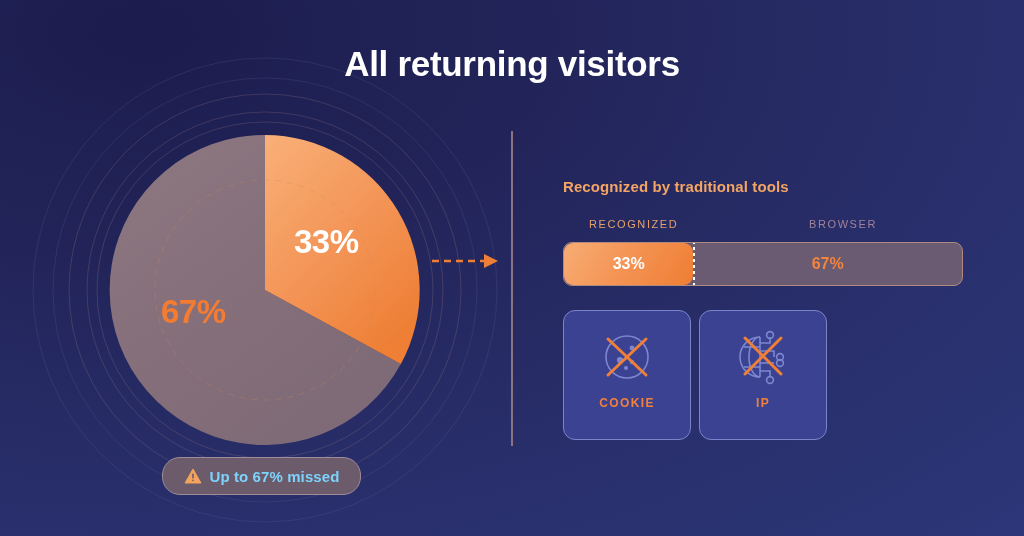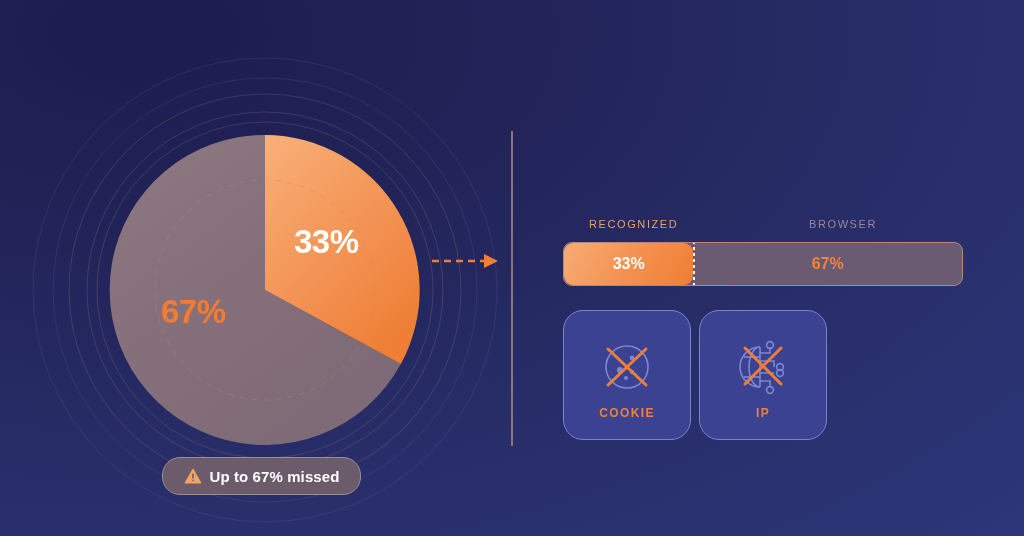--- a/index.html
+++ b/index.html
@@ -81,21 +81,21 @@
     height: 36px;
     border-radius: 18px;
     background: #6b5b6b;
     border: 1px solid #9e8c99;
     display: flex;
     align-items: center;
     justify-content: center;
     gap: 8px;
   }
   #missed-badge .badge-text {
-    color: #ffffff;
+    color: #7dd3fc;
     font-size: 15px;
     font-weight: bold;
     letter-spacing: 0.1px;
   }
 
   
   #flow-arrow {
     position: absolute;
     left: 432px;
     top: 252px;
@@ -211,29 +211,29 @@
     position: absolute;
     left: 563px;
     top: 310px;
     width: 400px;
     display: flex;
     gap: 8px;
   }
   .card {
     width: 128px;
     height: 130px;
-    border-radius: 20px;
+    border-radius: 12px;
     background: #3b4291;
     border: 1px solid #7b84c9;
     box-sizing: border-box;
     display: flex;
     flex-direction: column;
     align-items: center;
     justify-content: flex-start;
-    padding-top: 28px;
+    padding-top: 18px;
   }
   .card-icon {
     width: 62px;
     height: 58px;
     position: relative;
   }
   .card-label {
     margin-top: 9px;
     color: #f0803a;
     font-size: 12px;
@@ -251,20 +251,21 @@
       <circle cx="265" cy="290" r="196"></circle>
       <circle cx="265" cy="290" r="178"></circle>
       <circle cx="265" cy="290" r="168"></circle>
     </g>
     <g fill="none" stroke="#6e6fa8" stroke-opacity="0.20" stroke-width="1">
       <circle cx="265" cy="290" r="212"></circle>
       <circle cx="265" cy="290" r="232"></circle>
     </g>
   </svg>
 
+  <div id="title">All returning visitors</div>
 
   <div id="pie-wrap">
     <svg id="pie-svg" width="314" height="314" viewBox="0 0 314 314">
       <defs>
         <linearGradient id="gradOrange" x1="0" y1="0" x2="0.7" y2="1">
           <stop offset="0%" stop-color="#f9b078"></stop>
           <stop offset="55%" stop-color="#f39456"></stop>
           <stop offset="100%" stop-color="#ee7f35"></stop>
         </linearGradient>
         <linearGradient id="gradMauve" x1="0.2" y1="0" x2="0.9" y2="1">
@@ -293,20 +294,23 @@
     <span class="badge-text">Up to 67% missed</span>
   </div>
 
   <svg id="flow-arrow" viewBox="0 0 72 18">
     <line x1="0" y1="9" x2="52" y2="9" stroke="#ef7f36" stroke-width="2.4" stroke-dasharray="7 5"></line>
     <path d="M52,2 L66,9 L52,16 Z" fill="#ef7f36"></path>
   </svg>
 
   <div id="divider"></div>
 
+  <div id="right-panel">
+    <div id="panel-heading">Recognized by traditional tools</div>
+  </div>
 
   <div id="bar-block">
     <div class="bar-caption-row">
       <span class="bar-caption" id="caption-recognized">RECOGNIZED</span>
       <span class="bar-caption" id="caption-missed">BROWSER</span>
     </div>
     <div id="bar">
       <div id="bar-fill"></div>
       <div class="bar-value" id="bar-value-recognized">33%</div>
       <div class="bar-value" id="bar-value-missed">67%</div>

